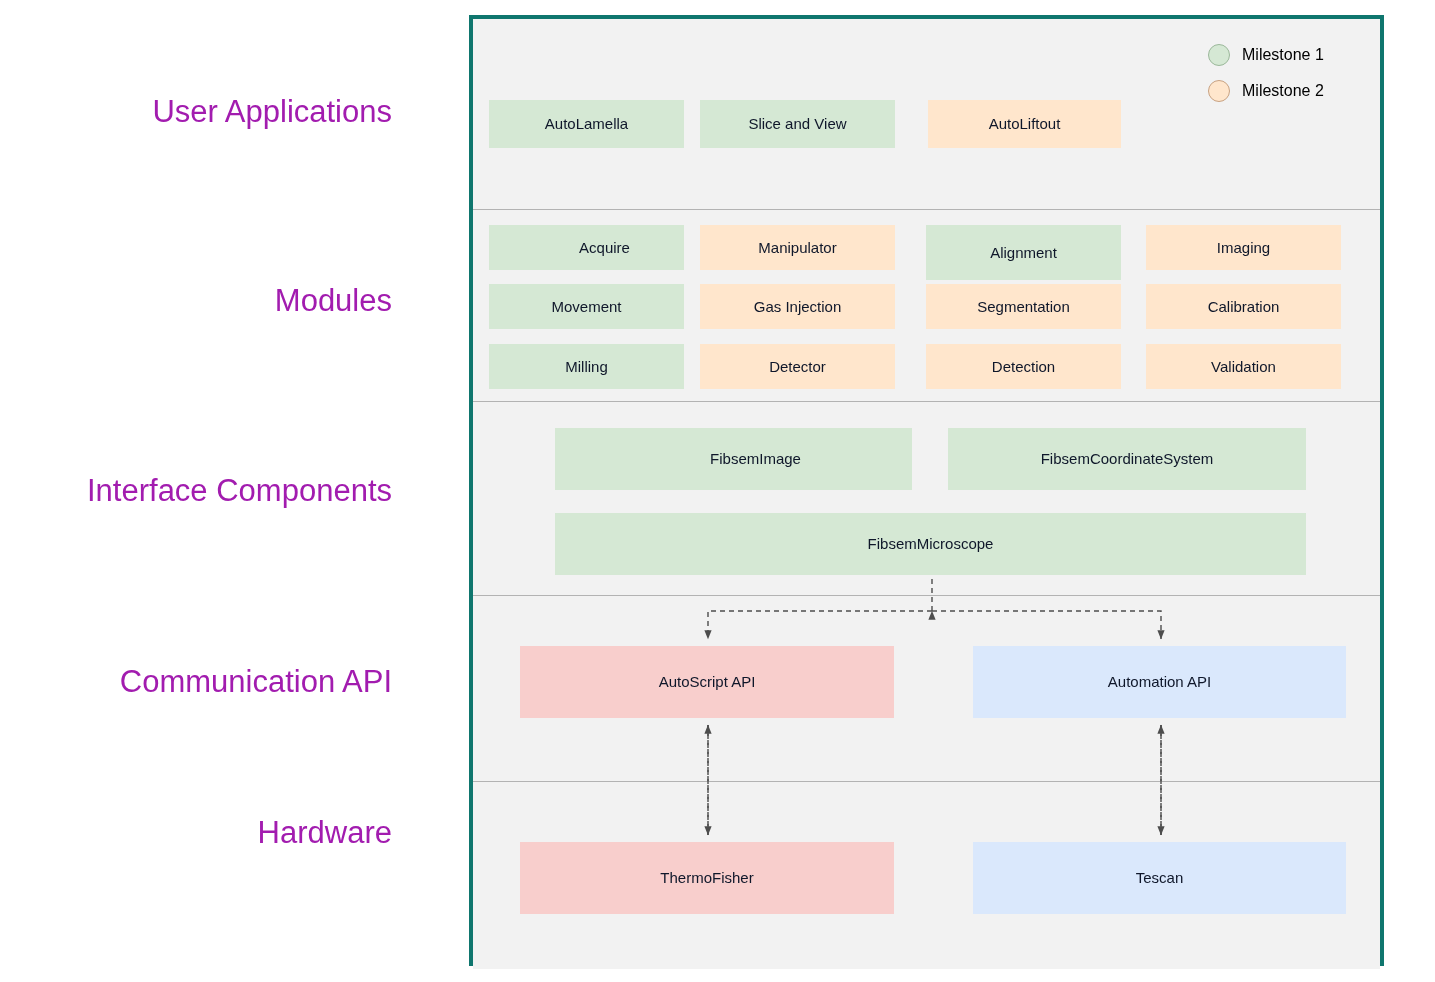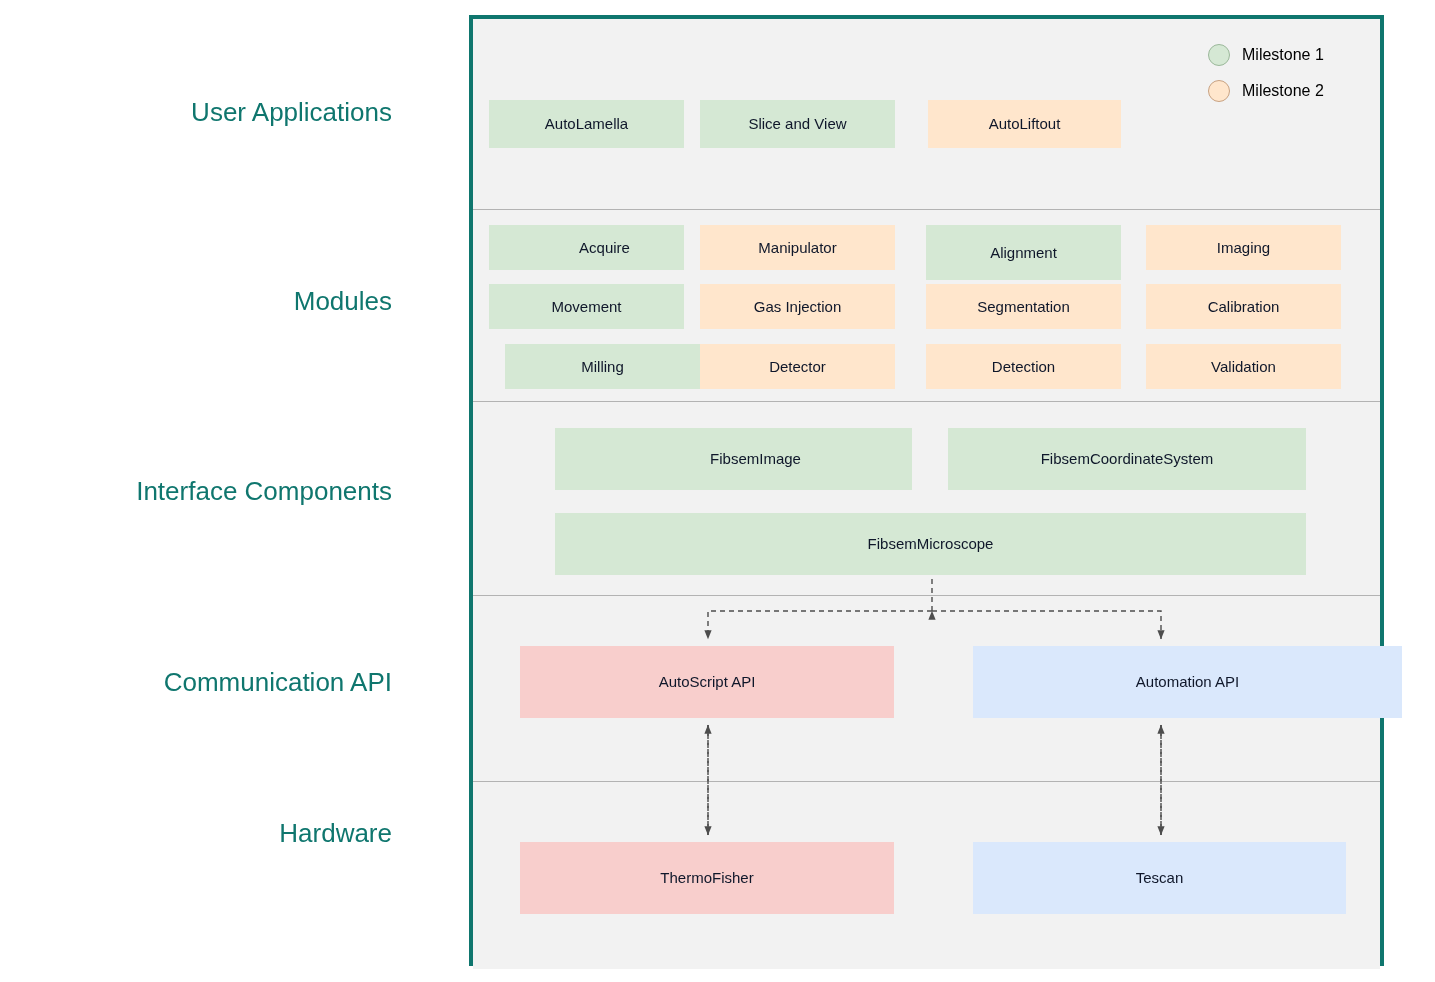--- a/index.html
+++ b/index.html
@@ -21,23 +21,23 @@
     position: absolute;
     left: 0;
     top: 0;
     width: 400px;
     height: 982px;
   }
   .layer-label {
     position: absolute;
     right: 8px;
     text-align: right;
-    font-size: 26px;
+    font-size: 31px;
     line-height: 28px;
-    color: #0f766e;
+    color: #a21caf;
     white-space: nowrap;
   }
 
   
   #diagram {
     position: absolute;
     left: 469px;
     top: 15px;
     width: 915px;
     height: 951px;
@@ -149,31 +149,31 @@
   <div class="node fill-green" style="left:16px;  top:206px; width:195px; height:45px;padding-left:40px;">Acquire</div>
   <div class="node fill-orange" style="left:227px; top:206px; width:195px; height:45px;">Manipulator</div>
   <div class="node fill-green" style="left:453px; top:206px; width:195px; height:55px;">Alignment</div>
   <div class="node fill-orange" style="left:673px; top:206px; width:195px; height:45px;">Imaging</div>
 
   <div class="node fill-green" style="left:16px;  top:265px; width:195px; height:45px;">Movement</div>
   <div class="node fill-orange" style="left:227px; top:265px; width:195px; height:45px;">Gas Injection</div>
   <div class="node fill-orange" style="left:453px; top:265px; width:195px; height:45px;">Segmentation</div>
   <div class="node fill-orange" style="left:673px; top:265px; width:195px; height:45px;">Calibration</div>
 
-  <div class="node fill-green" style="left:32px;  top:325px; width:195px; height:45px;">Milling</div>
+  <div class="node fill-green" style="left:16px;  top:325px; width:195px; height:45px;">Milling</div>
   <div class="node fill-orange" style="left:227px; top:325px; width:195px; height:45px;">Detector</div>
   <div class="node fill-orange" style="left:453px; top:325px; width:195px; height:45px;">Detection</div>
   <div class="node fill-orange" style="left:673px; top:325px; width:195px; height:45px;">Validation</div>
 
   <div class="node fill-green" style="left:82px;  top:409px; width:357px; height:62px;padding-left:48px;">FibsemImage</div>
   <div class="node fill-green" style="left:475px; top:409px; width:358px; height:62px;">FibsemCoordinateSystem</div>
   <div class="node fill-green" style="left:82px;  top:494px; width:751px; height:62px;">FibsemMicroscope</div>
 
   <div class="node fill-red" style="left:47px;  top:627px; width:374px; height:72px;">AutoScript API</div>
-  <div class="node fill-blue" style="left:500px; top:627px; width:429px; height:72px;">Automation API</div>
+  <div class="node fill-blue" style="left:500px; top:627px; width:373px; height:72px;">Automation API</div>
 
   <div class="node fill-red" style="left:47px;  top:823px; width:374px; height:72px;">ThermoFisher</div>
   <div class="node fill-blue" style="left:500px; top:823px; width:373px; height:72px;">Tescan</div>
 
   <svg id="connectors" viewBox="0 0 915 951">
     <defs>
       <marker id="arrowhead" markerWidth="8" markerHeight="8" refX="6.2" refY="3" orient="auto" markerUnits="strokeWidth">
         <path d="M0,0.4 L6.4,3 L0,5.6 Z" fill="#4d4d4d"></path>
       </marker>
     </defs>

